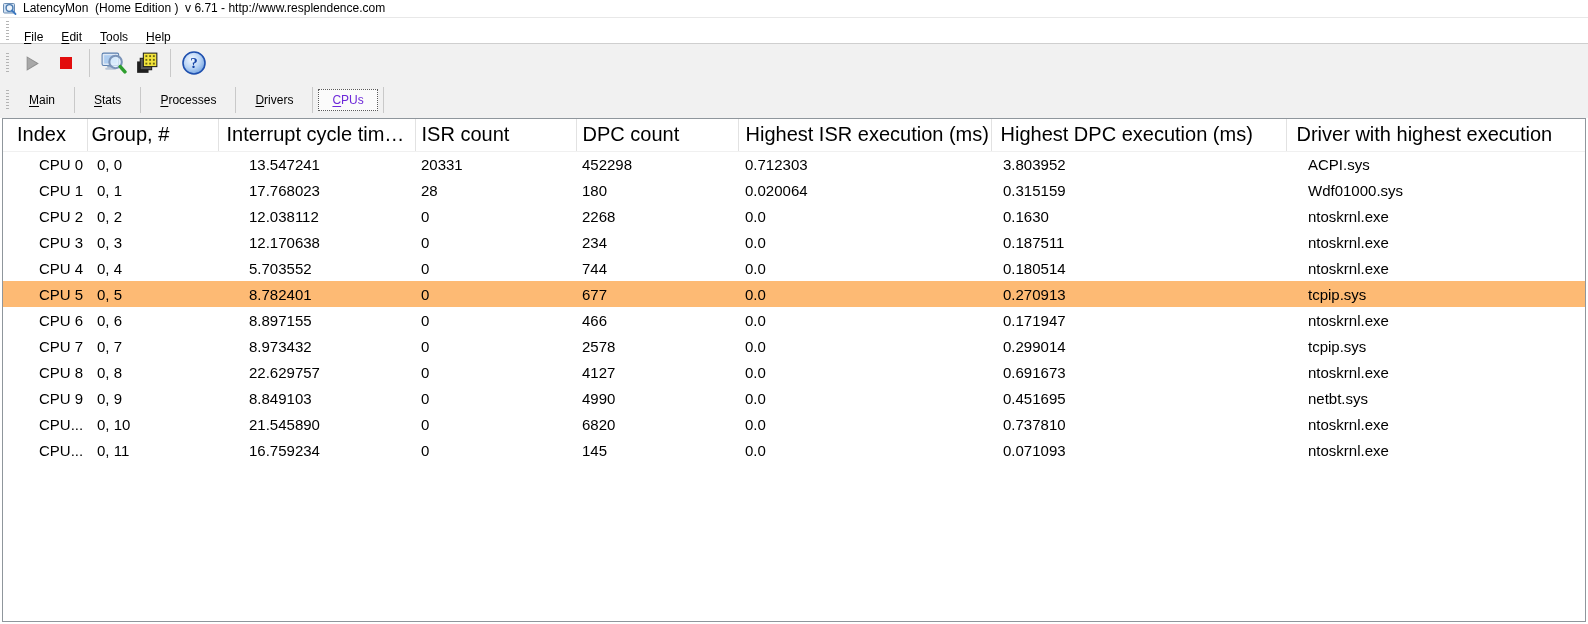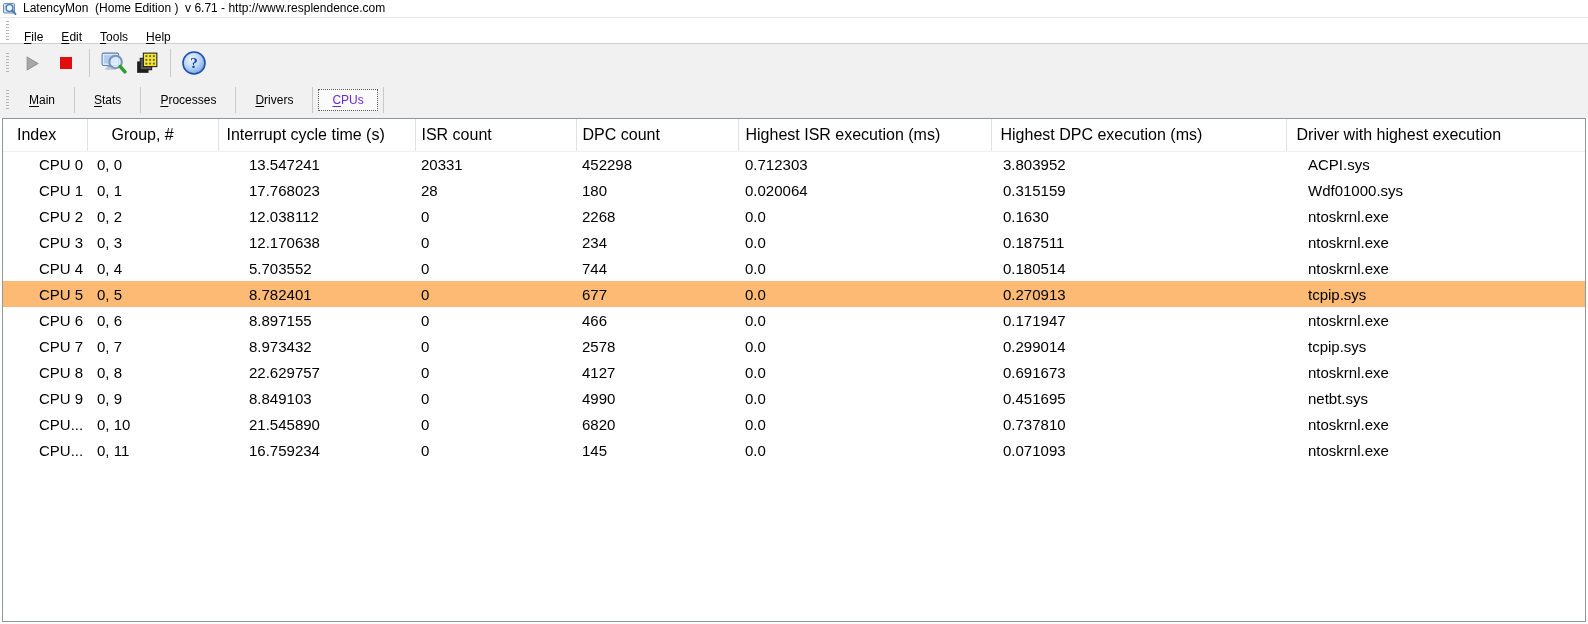--- a/index.html
+++ b/index.html
@@ -43,34 +43,34 @@
   .tab.active { background:#fbfbfb; border:1px dotted #5a5a5a; color:#6d28d9; }
   .tabsep { width:1px; height:26px; background:#c9c9c9; margin:0 5px; }
 
   
   .listview {
     position:absolute; left:2px; right:2px; top:118px; bottom:2px;
     background:#fff; border:1px solid #8f969c; overflow:hidden;
   }
   table.lv { border-collapse:collapse; table-layout:fixed; width:1584px; }
   .lv th {
-    height:32px; font-weight:normal; text-align:left; font-size:16px;
+    height:32px; font-weight:normal; text-align:left; font-size:20px;
     background:#fff; border-bottom:1px solid #f0f0f0; white-space:pre;
     overflow:hidden; text-overflow:ellipsis;
   }
   .lv th:not(:last-child){ border-right:1px solid #e2e2e2; }
   .lv td {
     height:26px; font-size:15px; white-space:pre; overflow:hidden;
     vertical-align:middle;
   }
   .lv tr.hl td { background:#fdba74; }
 
   .c0{width:84px;}  .c1{width:131px;} .c2{width:197px;} .c3{width:161px;}
   .c4{width:162px;} .c5{width:253px;} .c6{width:295px;} .c7{width:auto;}
-  th.c0{padding-left:14px;} th.c1{padding-left:24px;} th.c2{padding-left:8px;}
+  th.c0{padding-left:14px;} th.c1{padding-left:4px;} th.c2{padding-left:8px;}
   th.c3{padding-left:6px;}  th.c4{padding-left:6px;}  th.c5{padding-left:7px;}
   th.c6{padding-left:9px;}  th.c7{padding-left:10px;}
   td.c0{padding-left:36px;} td.c1{padding-left:10px;} td.c2{padding-left:31px;}
   td.c3{padding-left:6px;}  td.c4{padding-left:6px;}  td.c5{padding-left:7px;}
   td.c6{padding-left:12px;} td.c7{padding-left:22px;}
 </style>
 </head>
 <body>
 
 <div class="titlebar">

